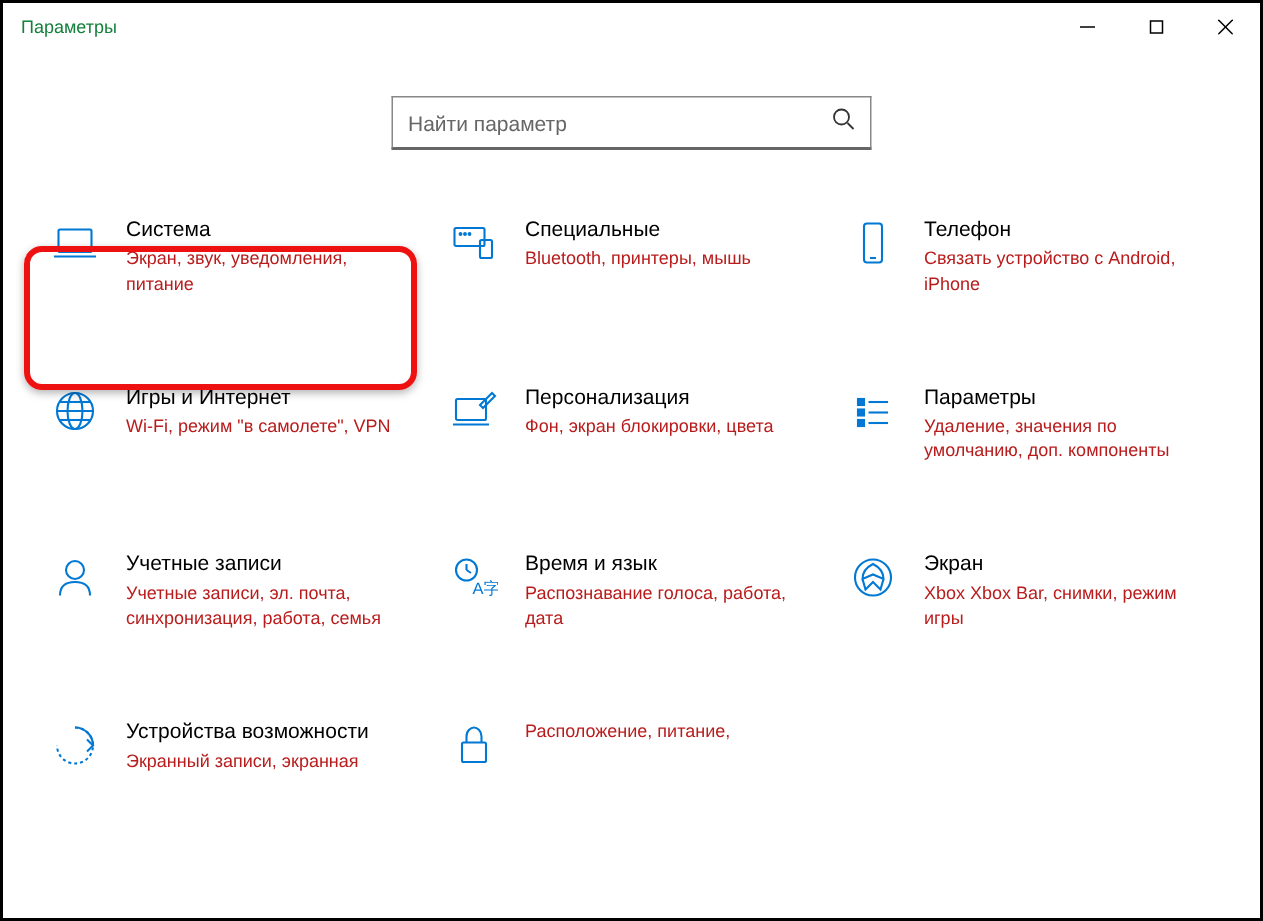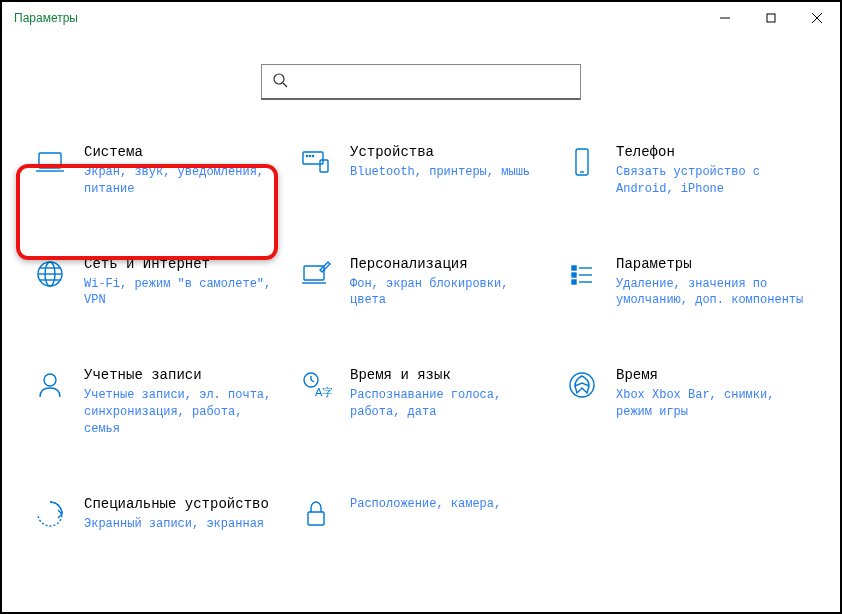--- a/index.html
+++ b/index.html
@@ -80,29 +80,29 @@
   .tile-icon {
     width: 36px;
     height: 36px;
     flex-shrink: 0;
     color: #a21caf;
     display: flex;
     align-items: center;
     justify-content: center;
   }
   .tile-icon svg { width: 32px; height: 32px; stroke: #0078d4; fill: none; stroke-width: 1.4; }
-  .tile-text { flex: 1; min-width: 0; font-family: Liberation Mono, monospace; }
+  .tile-text { flex: 1; min-width: 0; }
   .tile-title {
     font-size: 14px;
     color: #000;
     margin-bottom: 4px;
   }
   .tile-desc {
     font-size: 12px;
-    color: #3b82f6;
+    color: #b91c1c;
     line-height: 1.4;
   }
   .highlight {
     position: absolute;
     border: 4px solid #e11;
     border-radius: 12px;
     box-shadow: 0 2px 6px rgba(0,0,0,0.3);
     pointer-events: none;
   }
 </style>
@@ -127,20 +127,21 @@
           <line x1="0" y1="0" x2="10" y2="10" stroke="#000" stroke-width="1"></line>
           <line x1="10" y1="0" x2="0" y2="10" stroke="#000" stroke-width="1"></line>
         </svg>
     </div>
   </div>
 </div>
 
 <div class="content">
   <div class="search-wrap">
     <div class="search-box">
+      <input type="text" placeholder="Найти параметр" style="">
       <span class="search-icon">
         <svg width="16" height="16" viewBox="0 0 16 16">
             <circle cx="7" cy="7" r="5" stroke="#333" fill="none" stroke-width="1.2"></circle>
             <line x1="11" y1="11" x2="15" y2="15" stroke="#333" stroke-width="1.2"></line>
           </svg>
       </span>
     </div>
   </div>
 
   <div class="grid">
@@ -162,21 +163,21 @@
       <div class="tile-icon">
         <svg viewBox="0 0 32 32">
             <rect x="3" y="6" width="20" height="12" rx="1"></rect>
             <rect x="20" y="14" width="8" height="12" rx="1"></rect>
             <circle cx="7" cy="10" r="0.6" fill="#0078d4"></circle>
             <circle cx="10" cy="10" r="0.6" fill="#0078d4"></circle>
             <circle cx="13" cy="10" r="0.6" fill="#0078d4"></circle>
           </svg>
       </div>
       <div class="tile-text">
-        <div class="tile-title">Устройства</div>
+        <div class="tile-title">Специальные</div>
         <div class="tile-desc">Bluetooth, принтеры, мышь</div>
       </div>
     </div>
 
     <div class="tile">
       <div class="tile-icon">
         <svg viewBox="0 0 32 32">
             <rect x="10" y="3" width="12" height="26" rx="2"></rect>
             <line x1="14" y1="26" x2="18" y2="26"></line>
           </svg>
@@ -191,21 +192,21 @@
       <div class="tile-icon">
         <svg viewBox="0 0 32 32">
             <circle cx="16" cy="16" r="12"></circle>
             <ellipse cx="16" cy="16" rx="5" ry="12"></ellipse>
             <line x1="4" y1="16" x2="28" y2="16"></line>
             <line x1="6" y1="10" x2="26" y2="10"></line>
             <line x1="6" y1="22" x2="26" y2="22"></line>
           </svg>
       </div>
       <div class="tile-text">
-        <div class="tile-title">Сеть и Интернет</div>
+        <div class="tile-title">Игры и Интернет</div>
         <div class="tile-desc">Wi-Fi, режим "в самолете", VPN</div>
       </div>
     </div>
 
     <div class="tile">
       <div class="tile-icon">
         <svg viewBox="0 0 32 32">
             <rect x="4" y="8" width="20" height="14" rx="1"></rect>
             <line x1="2" y1="25" x2="26" y2="25"></line>
             <path d="M20 12 L28 4 L30 6 L22 14 Z"></path>
@@ -263,48 +264,48 @@
     </div>
 
     <div class="tile">
       <div class="tile-icon">
         <svg viewBox="0 0 32 32">
             <circle cx="16" cy="16" r="12"></circle>
             <path d="M16 7 C12 9 9 12 9 17 L16 14 L23 17 C23 12 20 9 16 7 Z M9 17 L11 24 L16 19 L21 24 L23 17"></path>
           </svg>
       </div>
       <div class="tile-text">
-        <div class="tile-title">Время</div>
+        <div class="tile-title">Экран</div>
         <div class="tile-desc">Xbox Xbox Bar, снимки, режим игры</div>
       </div>
     </div>
 
     <div class="tile">
       <div class="tile-icon">
         <svg viewBox="0 0 32 32">
             <path d="M16 4 A12 12 0 1 1 4 16" stroke-dasharray="2 2"></path>
             <path d="M16 4 A12 12 0 0 1 28 16"></path>
             <polyline points="24,12 28,16 24,20"></polyline>
           </svg>
       </div>
       <div class="tile-text">
-        <div class="tile-title">Специальные устройство</div>
+        <div class="tile-title">Устройства возможности</div>
         <div class="tile-desc">Экранный записи, экранная</div>
       </div>
     </div>
 
 
     <div class="tile">
       <div class="tile-icon">
         <svg viewBox="0 0 32 32">
             <rect x="8" y="14" width="16" height="13" rx="1"></rect>
             <path d="M11 14 L11 10 C11 6 14 4 16 4 C18 4 21 6 21 10 L21 14"></path>
           </svg>
       </div>
       <div class="tile-text">
-        <div class="tile-desc">Расположение, камера,</div>
+        <div class="tile-desc">Расположение, питание,</div>
       </div>
     </div>
 
   </div>
 </div>
 
 <div class="highlight" style="left:16px; top:164px; width:262px; height:96px;"></div>
 
 </body></html>

